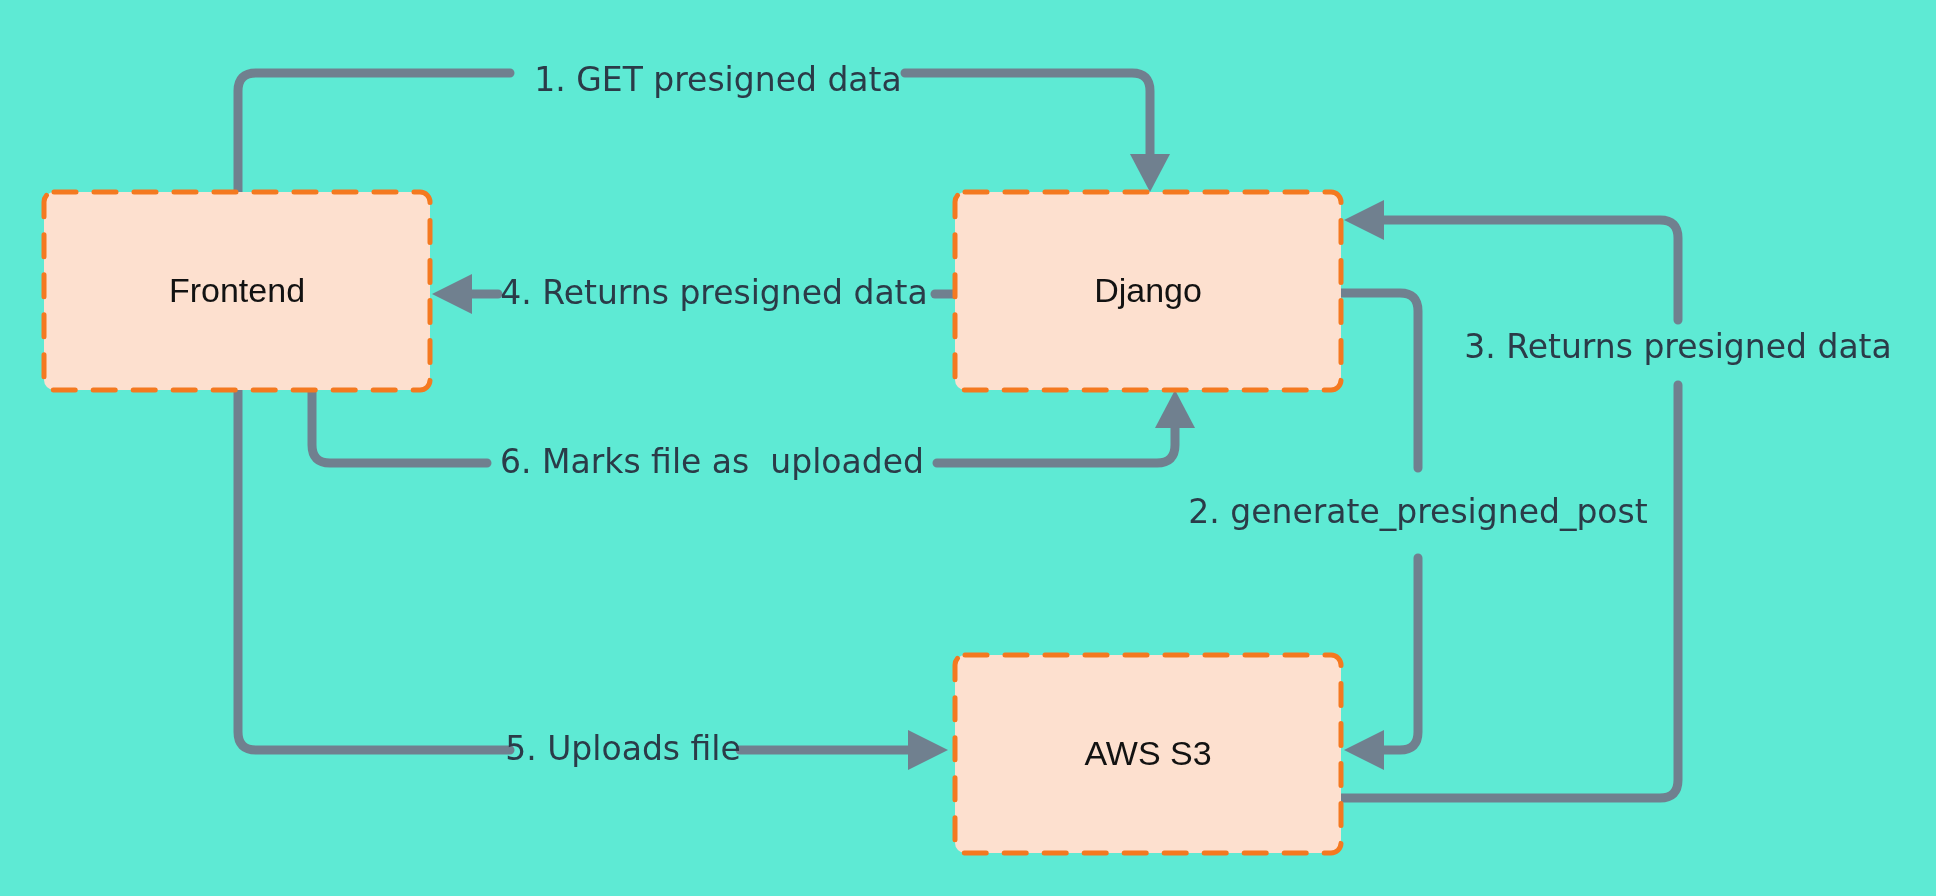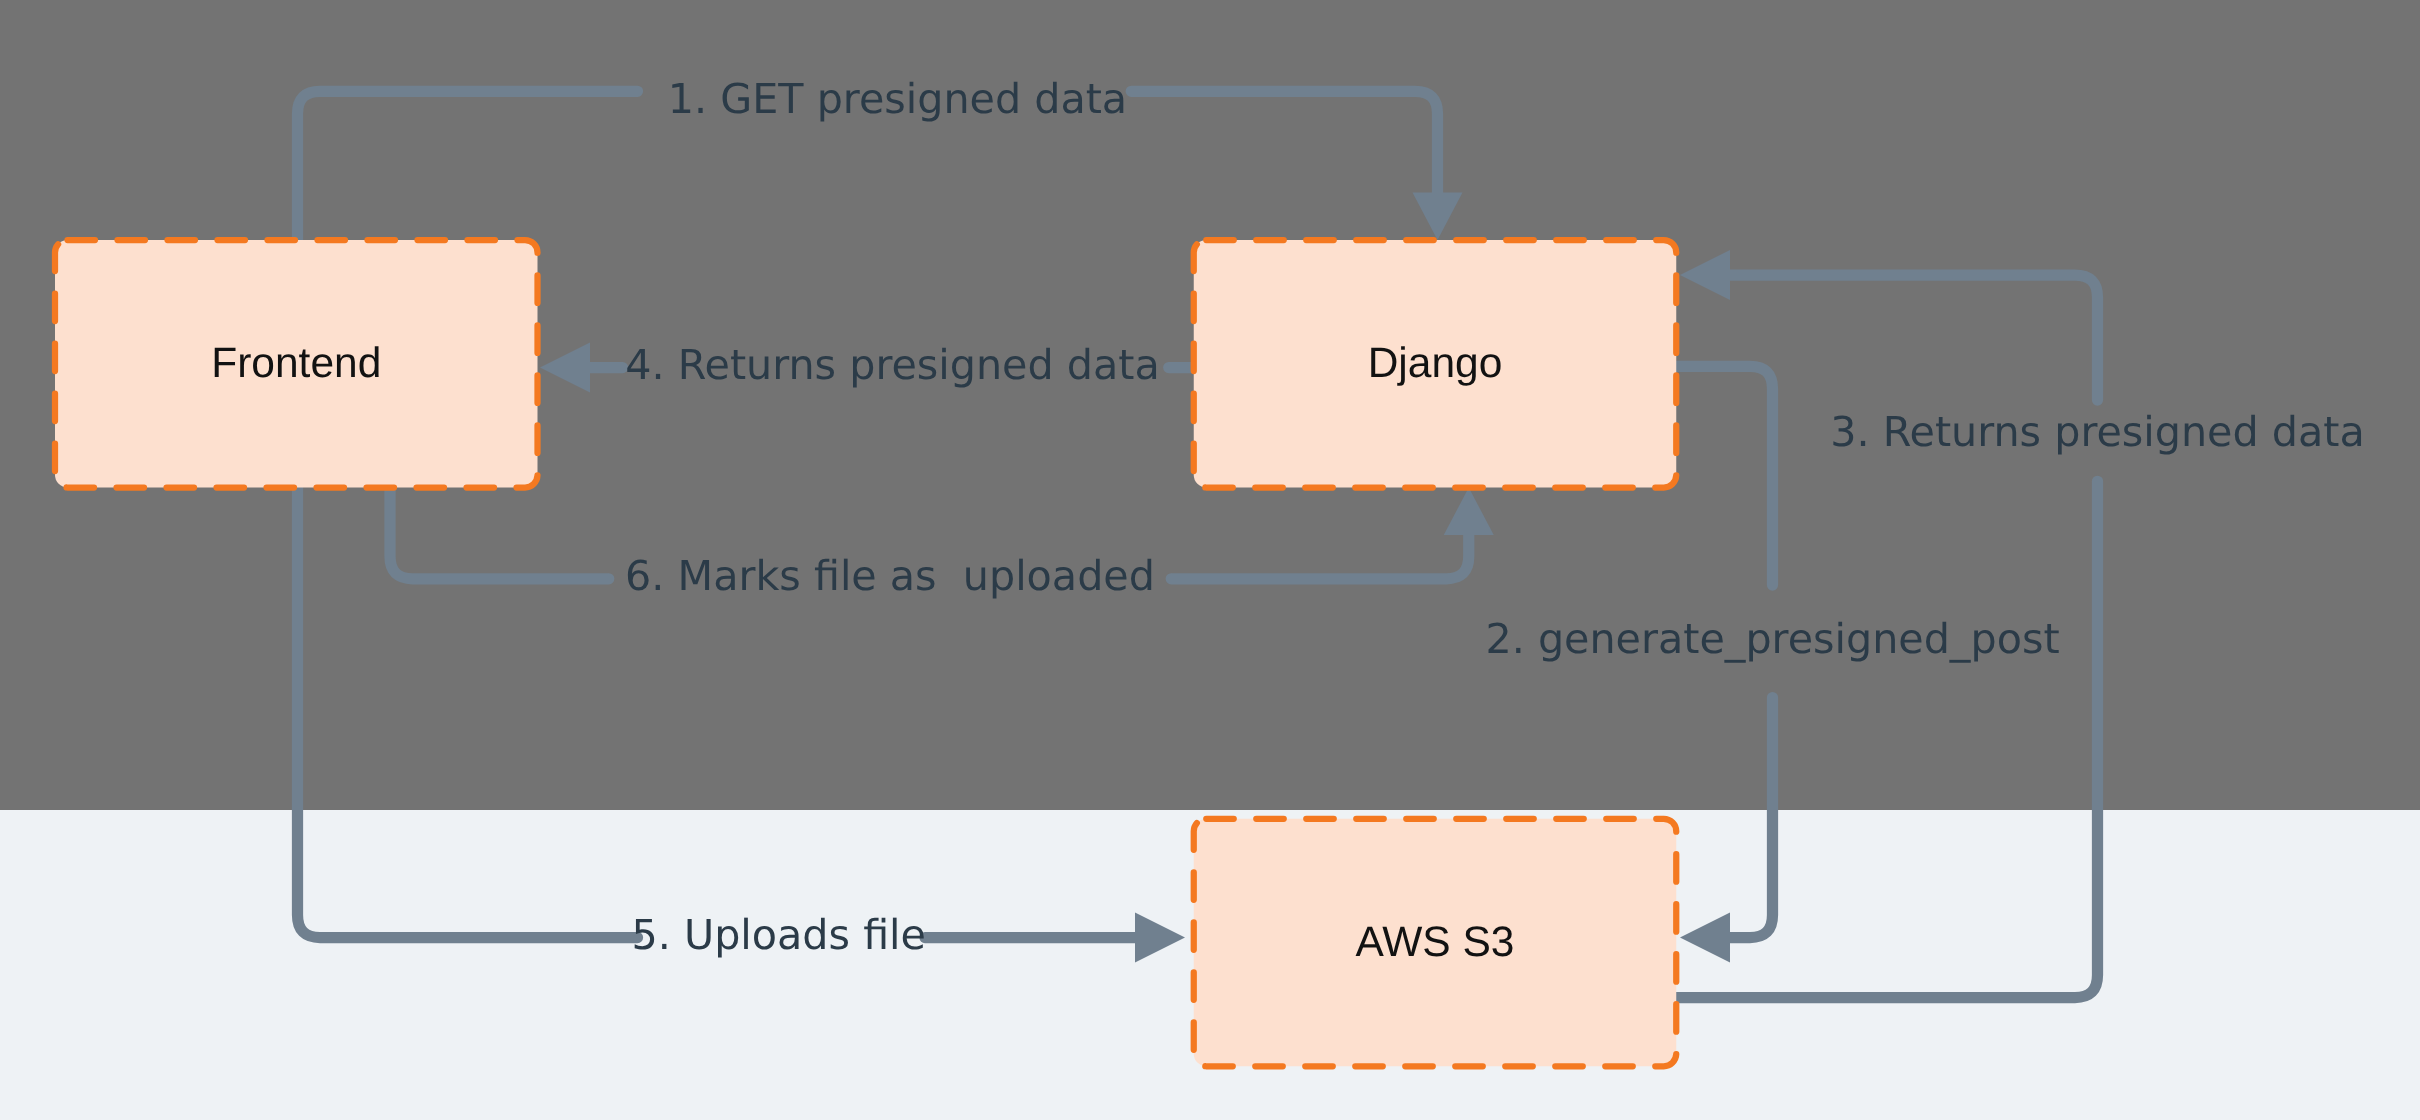--- a/index.html
+++ b/index.html
@@ -9,22 +9,22 @@
   }
   body {
     width: 1936px;
     height: 896px;
     overflow: hidden;
     font-family: "DejaVu Sans", sans-serif;
   }
   #diagram-root {
     position: relative;
     width: 1936px;
-    height: 648px;
-    background: #737373;
+    height: 896px;
+    background: #5eead4;
   }
   svg.diagram-canvas {
     position: absolute;
     top: 0;
     left: 0;
     width: 1936px;
     height: 896px;
     display: block;
   }
   .node-rect {

